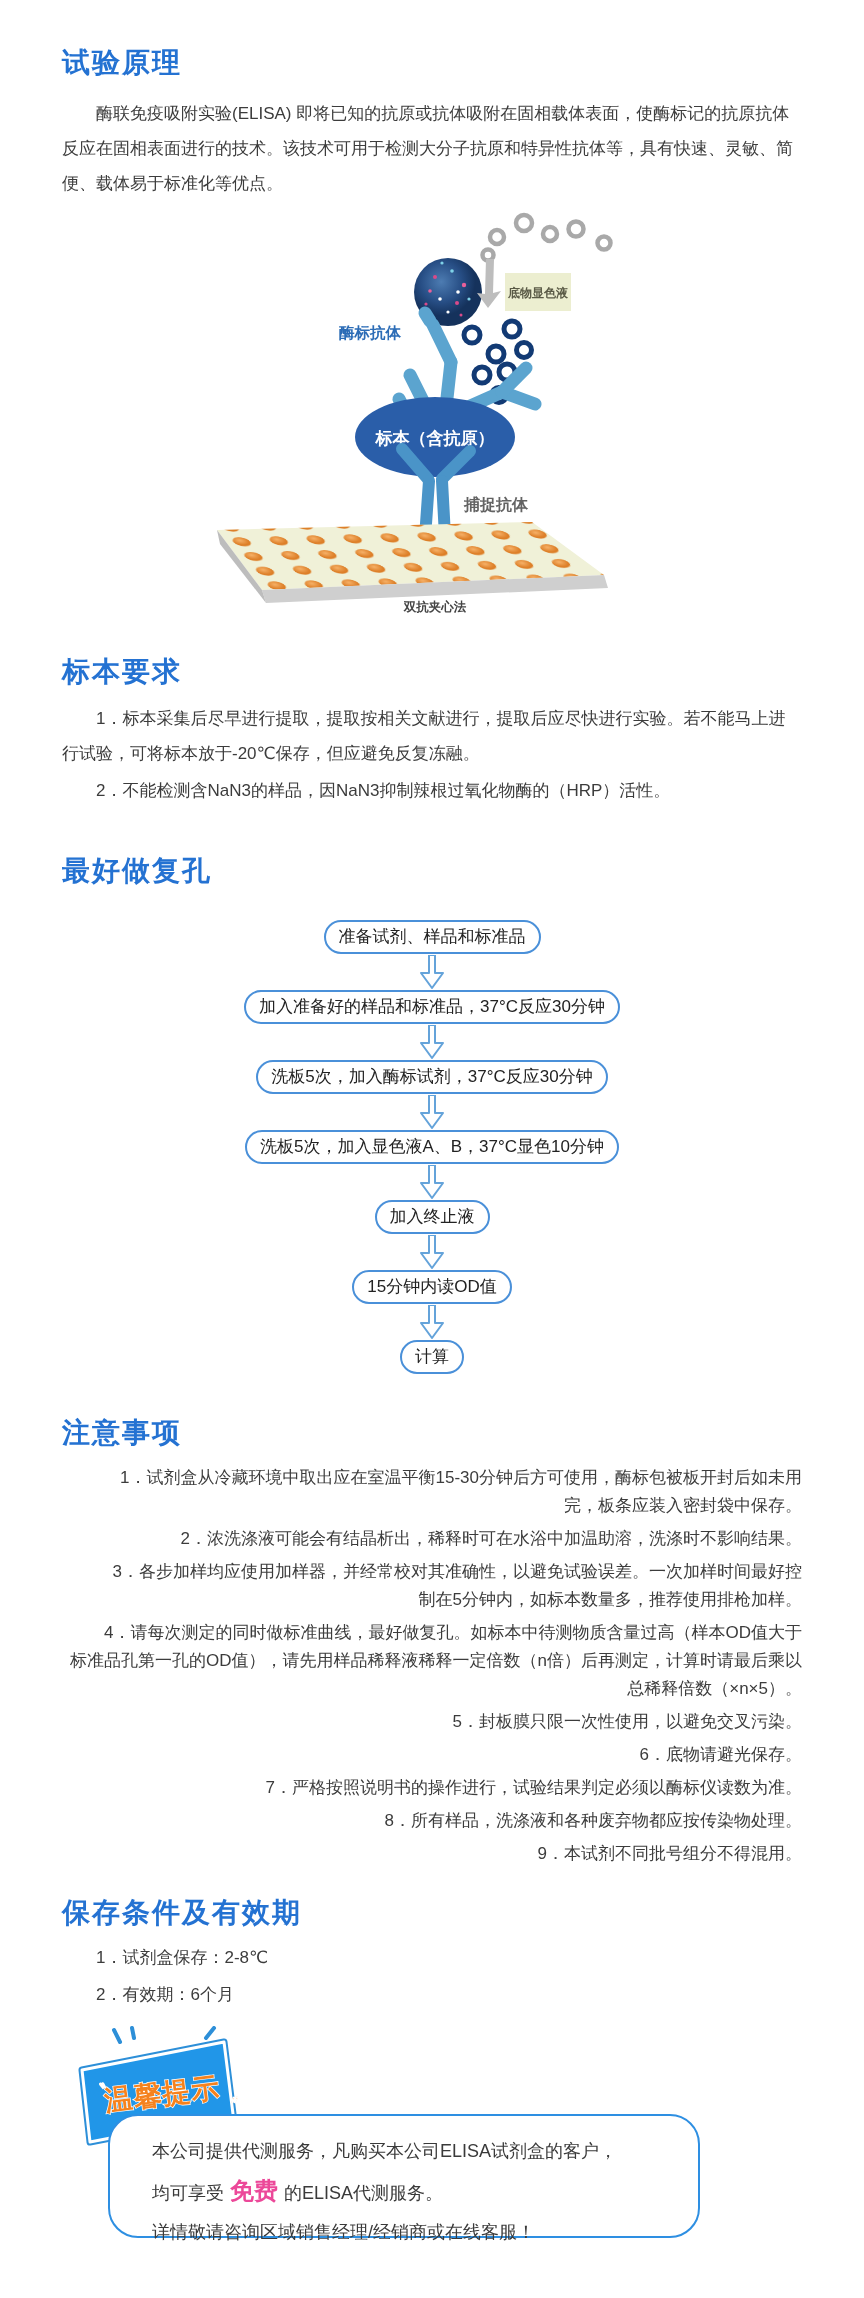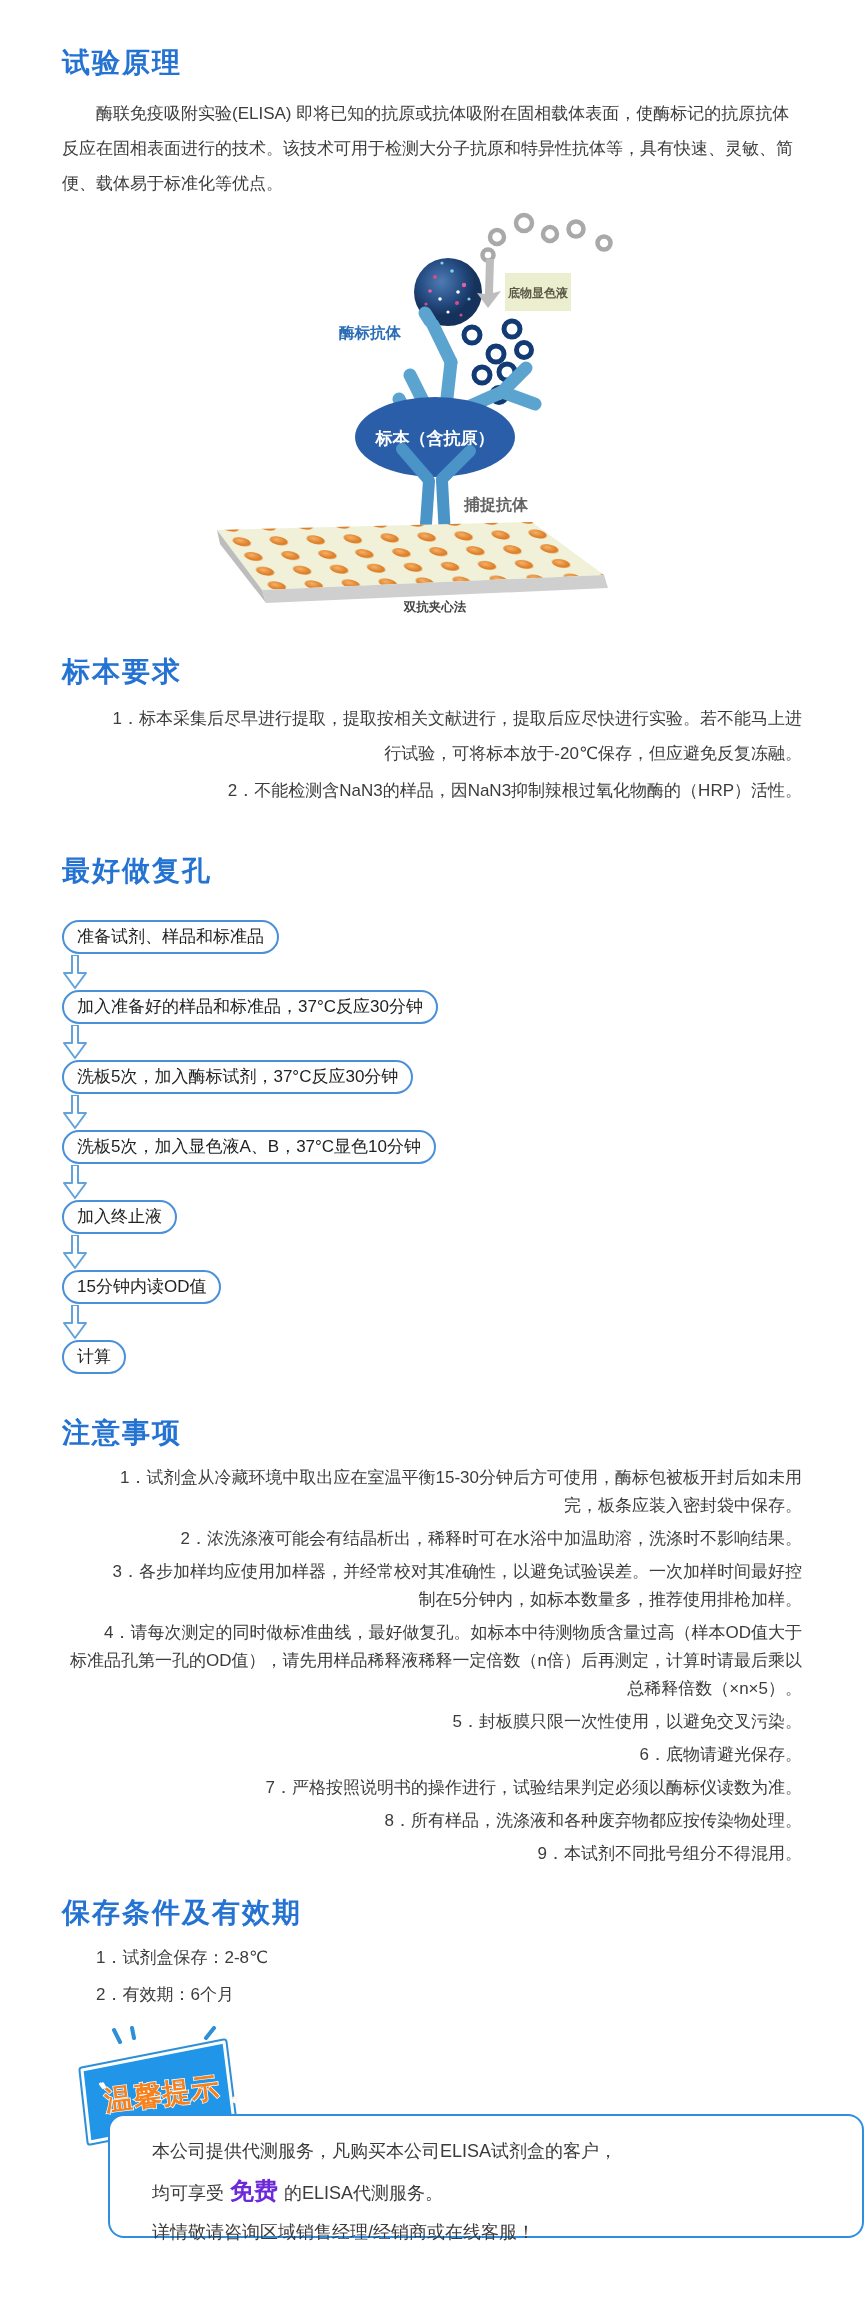--- a/index.html
+++ b/index.html
@@ -11,31 +11,31 @@
          font-family:"Liberation Serif","DejaVu Serif",serif;}
   .sec-principle{padding-top:44px;}
   .sec-specimen{margin-top:30px;}
   .sec-procedure{margin-top:44px;}
   .sec-notes{margin-top:40px;}
   .sec-storage{margin-top:26px;}
   p.body-text{margin:14px 0 0 0;font-size:17px;line-height:35px;color:#3c3c3c;text-indent:2em;}
   .items-35 p{margin:2px 0 0 0;font-size:17px;line-height:35px;text-indent:2em;}
   .items-28 p{margin:5px 0 0 0;font-size:17px;line-height:28px;text-indent:2em;text-align:right;}
   .diagram-wrap{width:560px;margin:6px auto 0 auto;}
-  .flow{display:flex;flex-direction:column;align-items:flex-start;margin-top:30px;}
+  .flow{display:flex;flex-direction:column;align-items:center;margin-top:30px;}
   .flow-box{border:2px solid #4a90d9;border-radius:17px;background:#fff;color:#222;
             font-size:17px;line-height:20px;padding:5px 13px;white-space:nowrap;}
   .flow-arrow{margin:1px 0;display:block;}
   .bottom-zone{position:relative;height:270px;margin-top:14px;}
   .tip-badge{position:absolute;left:2px;top:0;}
-  .service-box{position:absolute;left:46px;top:88px;width:756px;height:124px;
-               border:2px solid #2e8fe2;border-radius:16px;background:#fff;
+  .service-box{position:absolute;left:46px;top:88px;width:592px;height:124px;
+               border:2px solid #2e8fe2;border-radius:30px;background:#fff;
                padding:16px 0 0 42px;box-sizing:border-box;}
   .service-box p{margin:0;font-size:18px;line-height:39px;color:#3a3a3a;}
-  .free{color:#6d28d9;font-weight:bold;font-size:24px;padding:0 6px;}
+  .free{color:#ec4899;font-weight:bold;font-size:24px;padding:0 6px;}
 </style>
 </head>
 <body>
 
 <div class="page">
   <div class="content">
 
     <div class="sec-principle">
       <h2 class="sec">试验原理</h2>
       <p class="body-text">酶联免疫吸附实验(ELISA) 即将已知的抗原或抗体吸附在固相载体表面，使酶标记的抗原抗体反应在固相表面进行的技术。该技术可用于检测大分子抗原和特异性抗体等，具有快速、灵敏、简便、载体易于标准化等优点。</p>
@@ -127,21 +127,21 @@
           <polygon points="65,323 380,315 452,368 110,383" fill="url(#wells)"></polygon>
           <polygon points="110,383 452,368 456,381 114,396" fill="#cfcfcf"></polygon>
           <polygon points="65,323 110,383 114,396 68,337" fill="#bdbdbd"></polygon>
         </g>
         <text x="283" y="404" text-anchor="middle" font-size="12.5" font-weight="bold" fill="#444">双抗夹心法</text>
       </svg>
     </div>
 
     <div class="sec-specimen">
       <h2 class="sec">标本要求</h2>
-      <div class="items-35" style="margin-top:10px;text-align:right;">
+      <div class="items-35" style="margin-top:10px;">
         <p>1．标本采集后尽早进行提取，提取按相关文献进行，提取后应尽快进行实验。若不能马上进行试验，可将标本放于-20℃保存，但应避免反复冻融。</p>
         <p>2．不能检测含NaN3的样品，因NaN3抑制辣根过氧化物酶的（HRP）活性。</p>
       </div>
     </div>
 
     <div class="sec-procedure">
       <h2 class="sec">最好做复孔</h2>
       <div class="flow">
         <div class="flow-box">准备试剂、样品和标准品</div>
         <svg class="flow-arrow" width="26" height="34">

